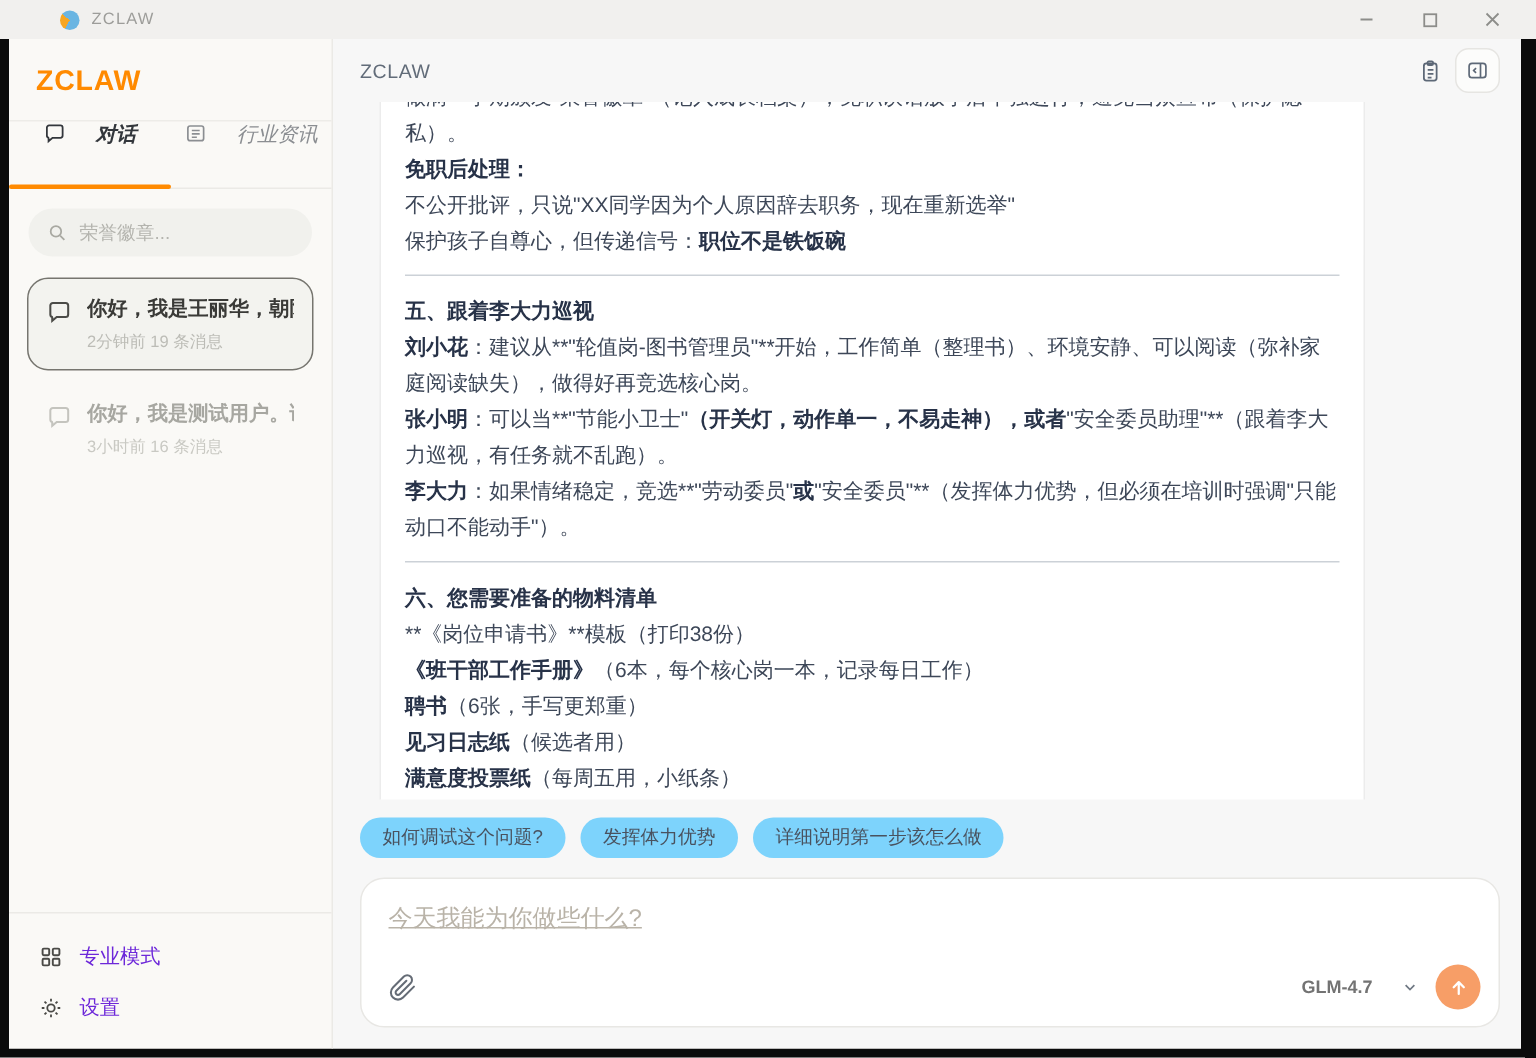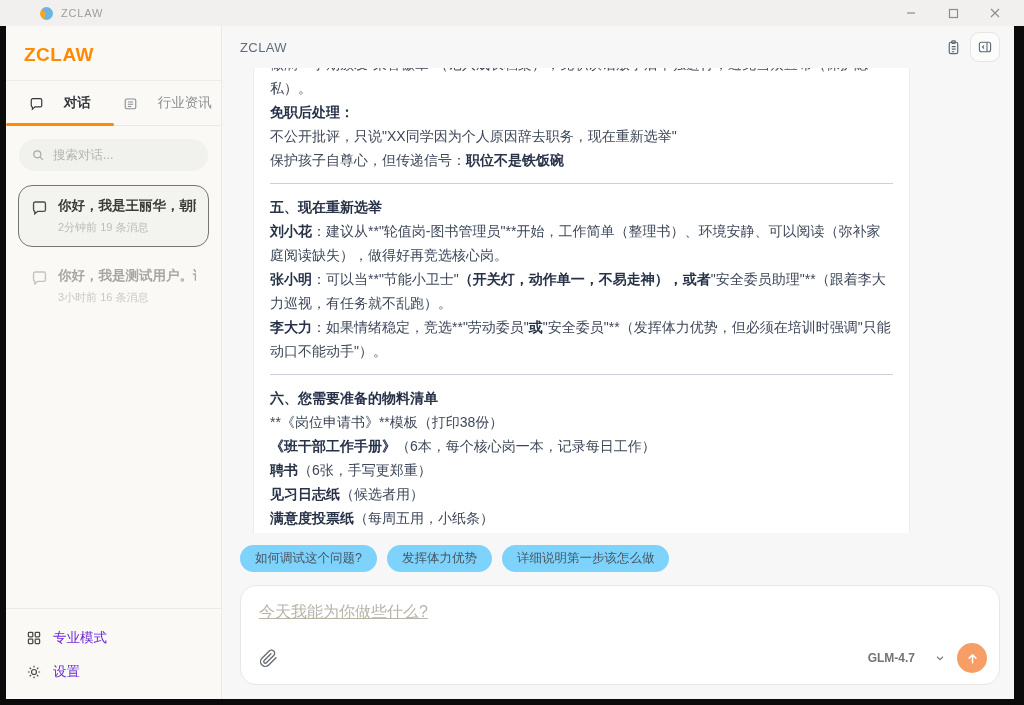--- a/index.html
+++ b/index.html
@@ -17,22 +17,22 @@
   .tb-btn svg { display:block; }
 
   
   .frame { height:673px; margin:0 10px 6px 6px; display:flex; background:#f7f7f7; }
 
   
   .sidebar { width:216px; background:#faf9f6; border-right:1px solid #ebeae6; display:flex; flex-direction:column; }
   .sb-logo { padding:18px 18px 14px 18px; font-size:19px; font-weight:800; color:#ff8a00; letter-spacing:.5px; }
   .sb-logo-wrap { border-bottom:1px solid #edece8; }
   .tabs { display:flex; border-bottom:1px solid #ebeae6; }
-  .tab { flex:1; height:44px; display:flex; align-items:center; justify-content:center; gap:20px;
-         font-size:13.5px; color:#8b8e92; position:relative; cursor:default; }
+  .tab { flex:1; height:44px; display:flex; justify-content:center; gap:20px;
+         font-size:13.5px; color:#8b8e92; position:relative; cursor:default;font-style:italic; }
   .tab.active { color:#33373c; font-weight:600; }
   .tab.active::after { content:""; position:absolute; left:0; right:0; bottom:-1px; height:3px;
                        background:#ff8a00; border-radius:2px; }
   .tab svg { flex:0 0 auto; }
   .search { margin:13px 13px 6px 13px; height:32px; background:#f1f1ed; border-radius:16px;
             display:flex; align-items:center; padding:0 12px; gap:8px; }
   .search-ph { font-size:12.5px; color:#b4b4ae; }
   .chat-list { flex:1; padding:8px 12px; overflow:hidden; }
   .chat-item { display:flex; gap:10px; padding:11px 12px; border-radius:14px; border:1.5px solid transparent;
                margin-bottom:8px; align-items:flex-start; }
@@ -123,21 +123,21 @@
           </svg>
         <span>行业资讯</span>
       </div>
     </div>
 
     <div class="search">
       <svg width="14" height="14" viewBox="0 0 20 20" fill="none" stroke="#a9a9a2" stroke-width="1.7">
           <circle cx="9" cy="9" r="5"></circle>
           <path d="M13 13l4 4"></path>
         </svg>
-      <span class="search-ph">搜索对话...</span>
+      <span class="search-ph">荣誉徽章...</span>
     </div>
 
     <div class="chat-list">
         <div class="chat-item selected">
           <span class="ci-icon"><svg width="17" height="17" viewBox="0 0 20 20" fill="none" stroke="currentColor" stroke-width="1.6">
               <path d="M3 5.5a2 2 0 0 1 2-2h10a2 2 0 0 1 2 2v7a2 2 0 0 1-2 2H8l-3.5 3v-3H5a2 2 0 0 1-2-2z"></path>
             </svg></span>
           <div class="ci-body">
             <div class="ci-title">你好，我是王丽华，朝阳区...</div>
             <div class="ci-meta">2分钟前  19 条消息</div>
@@ -195,21 +195,21 @@
     </div>
 
     <div class="chat-scroll">
       <div class="msg-card">
         <div id="assistant-message">
             <p class="msg-p"><span>做满一学期颁发"荣誉徽章"（记入成长档案），免职谈话放学后单独进行，避免当众宣布（保护隐私）。</span></p>
             <p class="msg-p"><span class="b">免职后处理：</span></p>
             <p class="msg-p"><span>不公开批评，只说"XX同学因为个人原因辞去职务，现在重新选举"</span></p>
             <p class="msg-p"><span>保护孩子自尊心，但传递信号：</span><span class="b">职位不是铁饭碗</span></p>
             <div class="msg-hr"></div>
-            <p class="msg-p"><span class="b">五、现在重新选举</span></p>
+            <p class="msg-p"><span class="b">五、跟着李大力巡视</span></p>
             <p class="msg-p"><span class="b">刘小花</span><span>：建议从**"轮值岗-图书管理员"**开始，工作简单（整理书）、环境安静、可以阅读（弥补家庭阅读缺失），做得好再竞选核心岗。</span></p>
             <p class="msg-p"><span class="b">张小明</span><span>：可以当**"节能小卫士"</span><span class="b">（开关灯，动作单一，不易走神），或者</span><span>"安全委员助理"**（跟着李大力巡视，有任务就不乱跑）。</span></p>
             <p class="msg-p"><span class="b">李大力</span><span>：如果情绪稳定，竞选**"劳动委员"</span><span class="b">或</span><span>"安全委员"**（发挥体力优势，但必须在培训时强调"只能动口不能动手"）。</span></p>
             <div class="msg-hr"></div>
             <p class="msg-p"><span class="b">六、您需要准备的物料清单</span></p>
             <p class="msg-p"><span>**《岗位申请书》**模板（打印38份）</span></p>
             <p class="msg-p"><span class="b">《班干部工作手册》</span><span>（6本，每个核心岗一本，记录每日工作）</span></p>
             <p class="msg-p"><span class="b">聘书</span><span>（6张，手写更郑重）</span></p>
             <p class="msg-p"><span class="b">见习日志纸</span><span>（候选者用）</span></p>
             <p class="msg-p"><span class="b">满意度投票纸</span><span>（每周五用，小纸条）</span></p>

